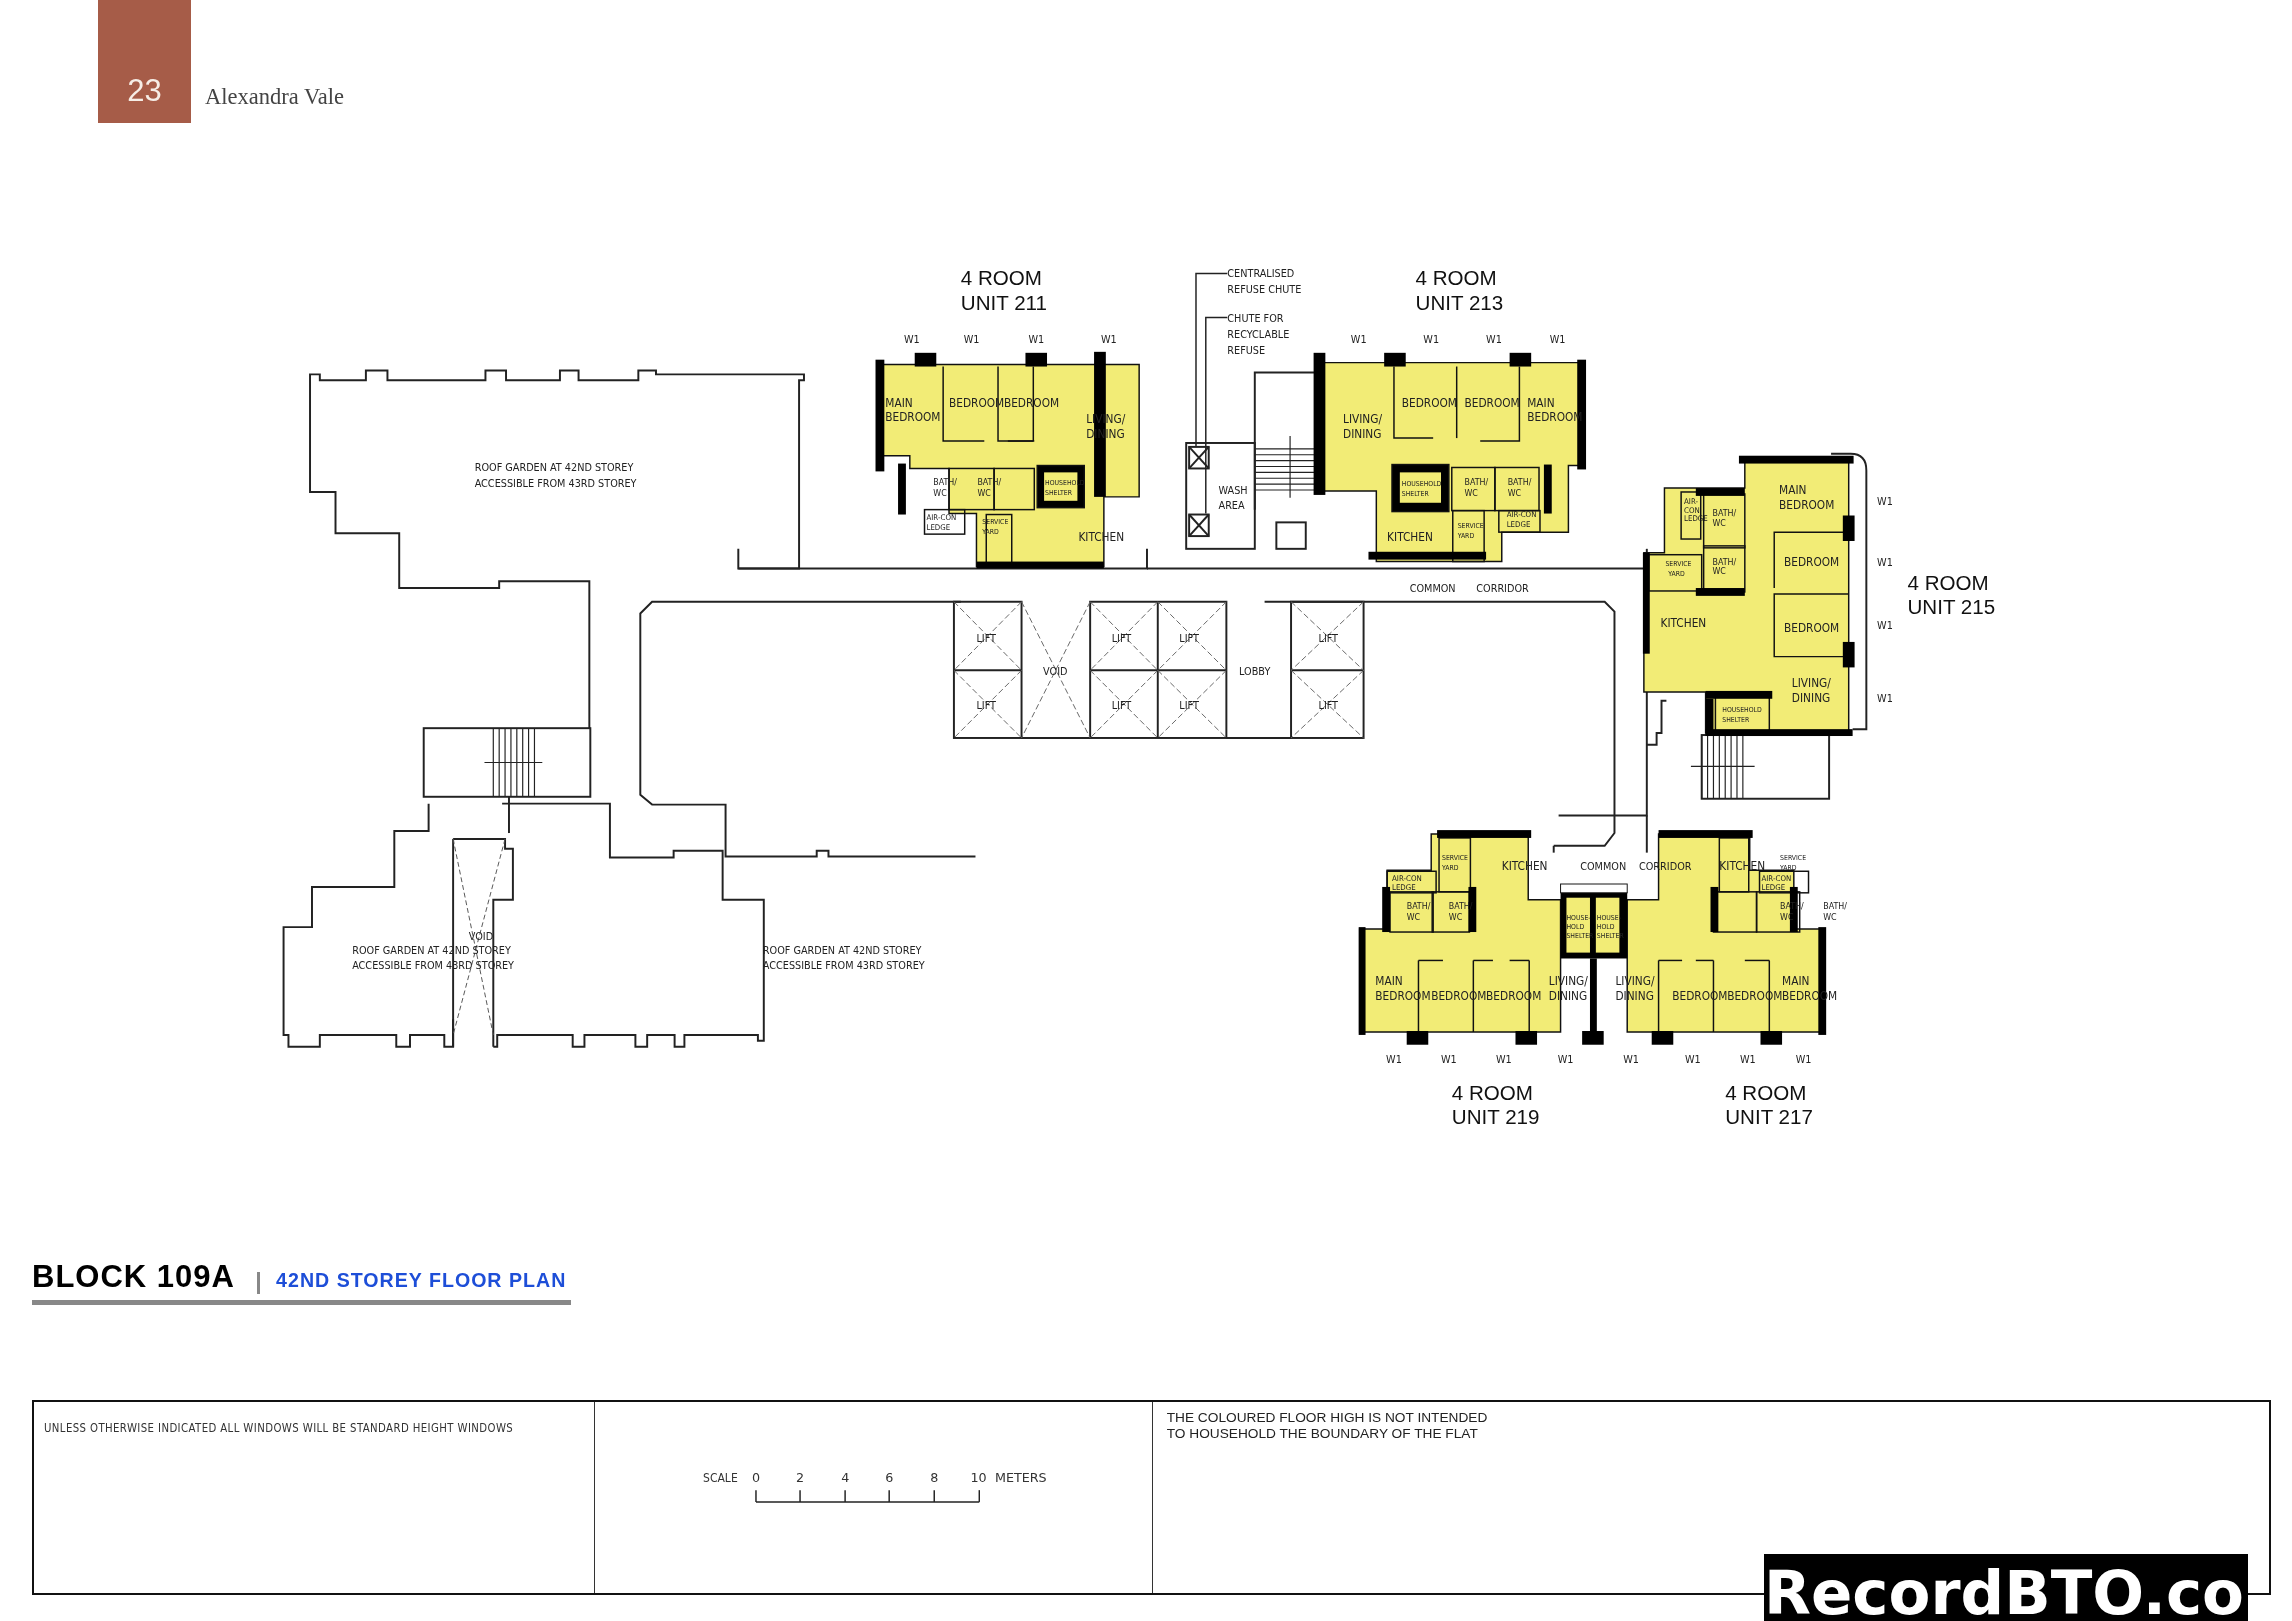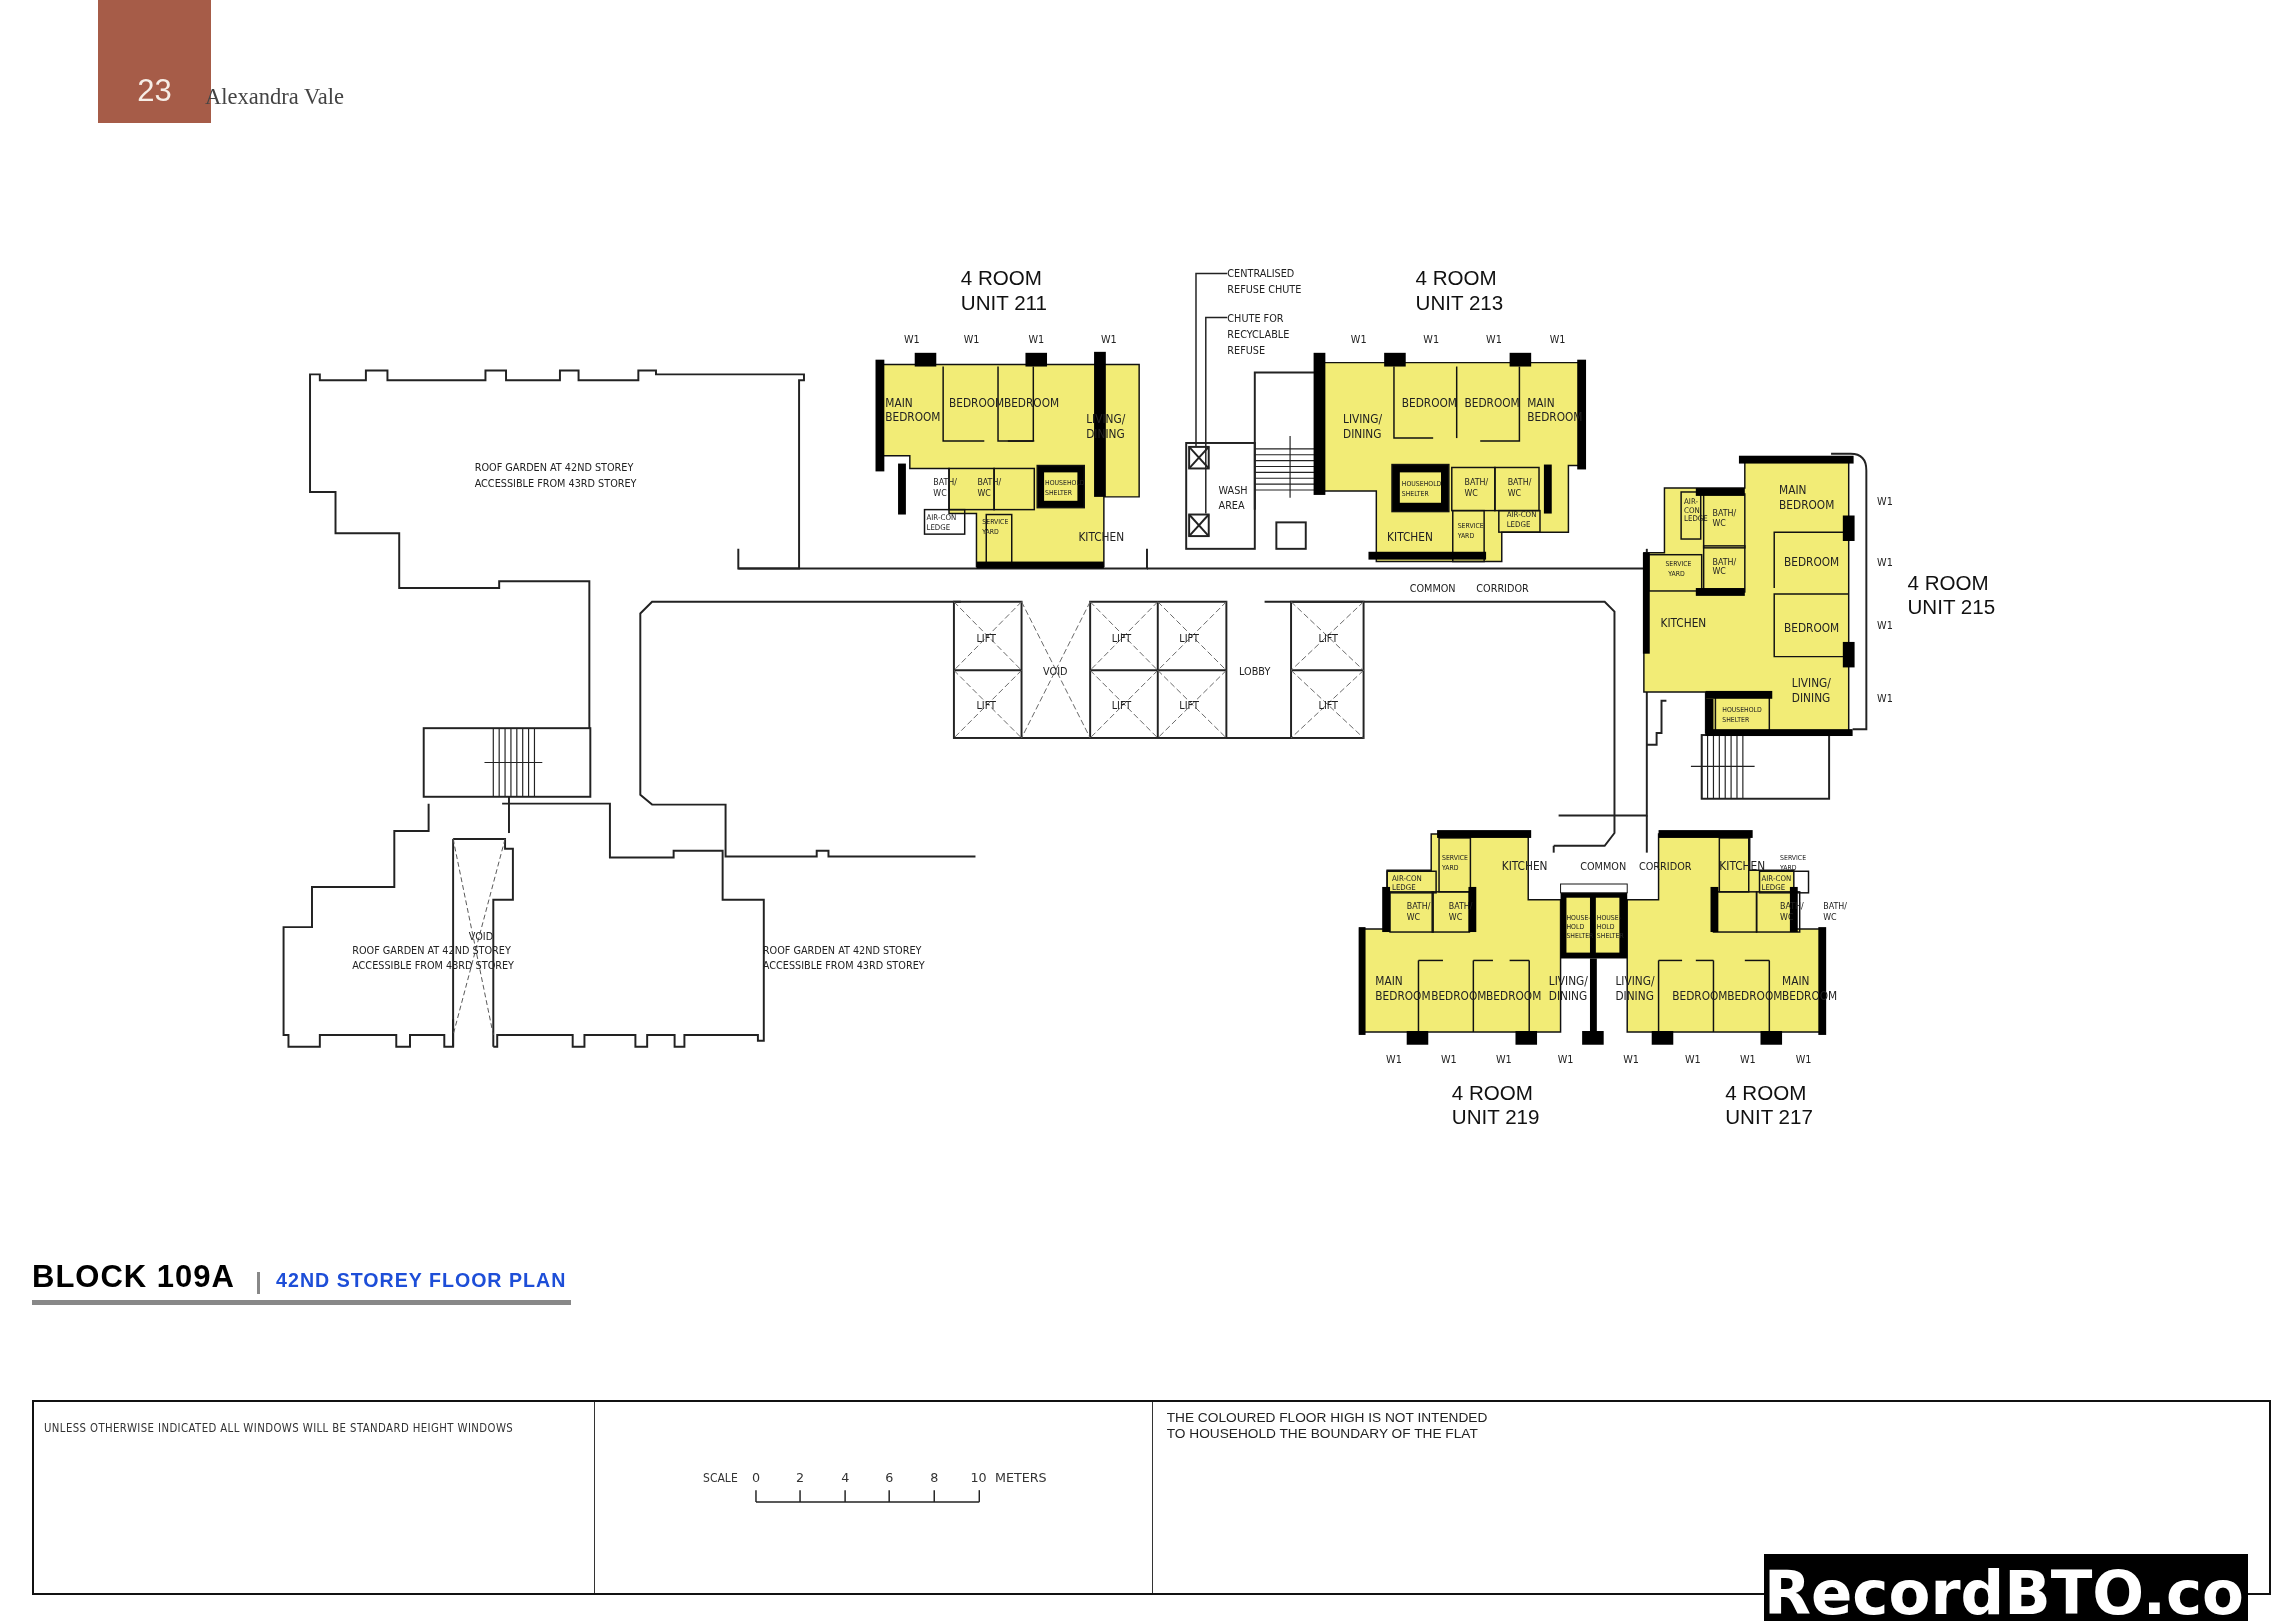--- a/index.html
+++ b/index.html
@@ -1,17 +1,17 @@
 <!DOCTYPE html>
 <html><head>
 <meta charset="utf-8">
 <style>
   html, body { margin:0; padding:0; background:#ffffff; }
   body { width:2293px; height:1621px; position:relative; overflow:hidden; font-family:"Liberation Sans", sans-serif; }
-  .page-badge { position:absolute; left:98px; top:0; width:93px; height:123px; background:#a65c48;padding-left:20px; }
+  .page-badge { position:absolute; left:98px; top:0; width:93px; height:123px; background:#a65c48; }
   .page-num { position:absolute; left:0; right:0; bottom:13.7px; text-align:center; color:#f6ede6; font-size:31px; font-family:"Liberation Sans", sans-serif; }
   .project-name { position:absolute; left:205px; top:84px; font-size:22.5px; color:#444; font-family:Liberation Serif, serif; }
   svg.plan { position:absolute; left:0; top:0; }
   .cad { font-family:"DejaVu Sans Condensed","DejaVu Sans", sans-serif; font-stretch:condensed; fill:#222; }
   .unit-title { font-family:"Liberation Sans", sans-serif; fill:#111; font-size:21px; }
   .title-block { position:absolute; left:32px; top:1259px; }
   .block-title { font-family:"Liberation Sans", sans-serif; font-weight:bold; font-size:31px; color:#000000; letter-spacing:1px; }
   .sep { display:inline-block; width:3.9px; height:21.6px; background:#888; margin:0 15.7px 0 21.6px; vertical-align:middle; }
   .block-sub { font-family:"Liberation Sans", sans-serif; font-weight:bold; font-size:19.6px; color:#1d4ed8; letter-spacing:1px; }
   .title-underline { position:absolute; left:32px; top:1300px; width:539px; height:4.9px; background:#888; }

